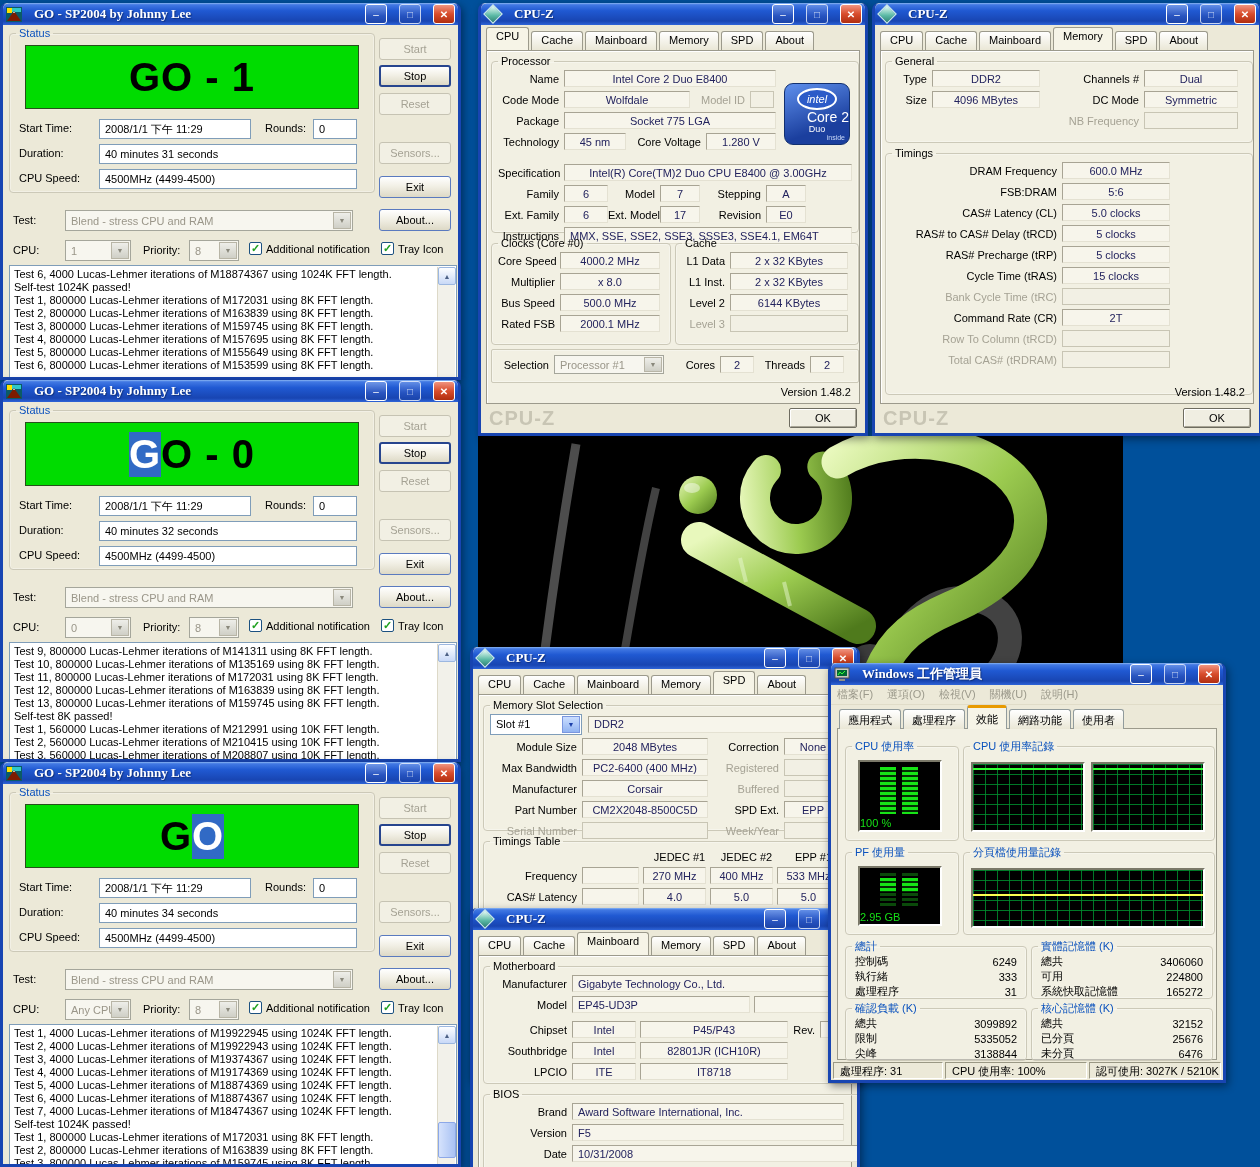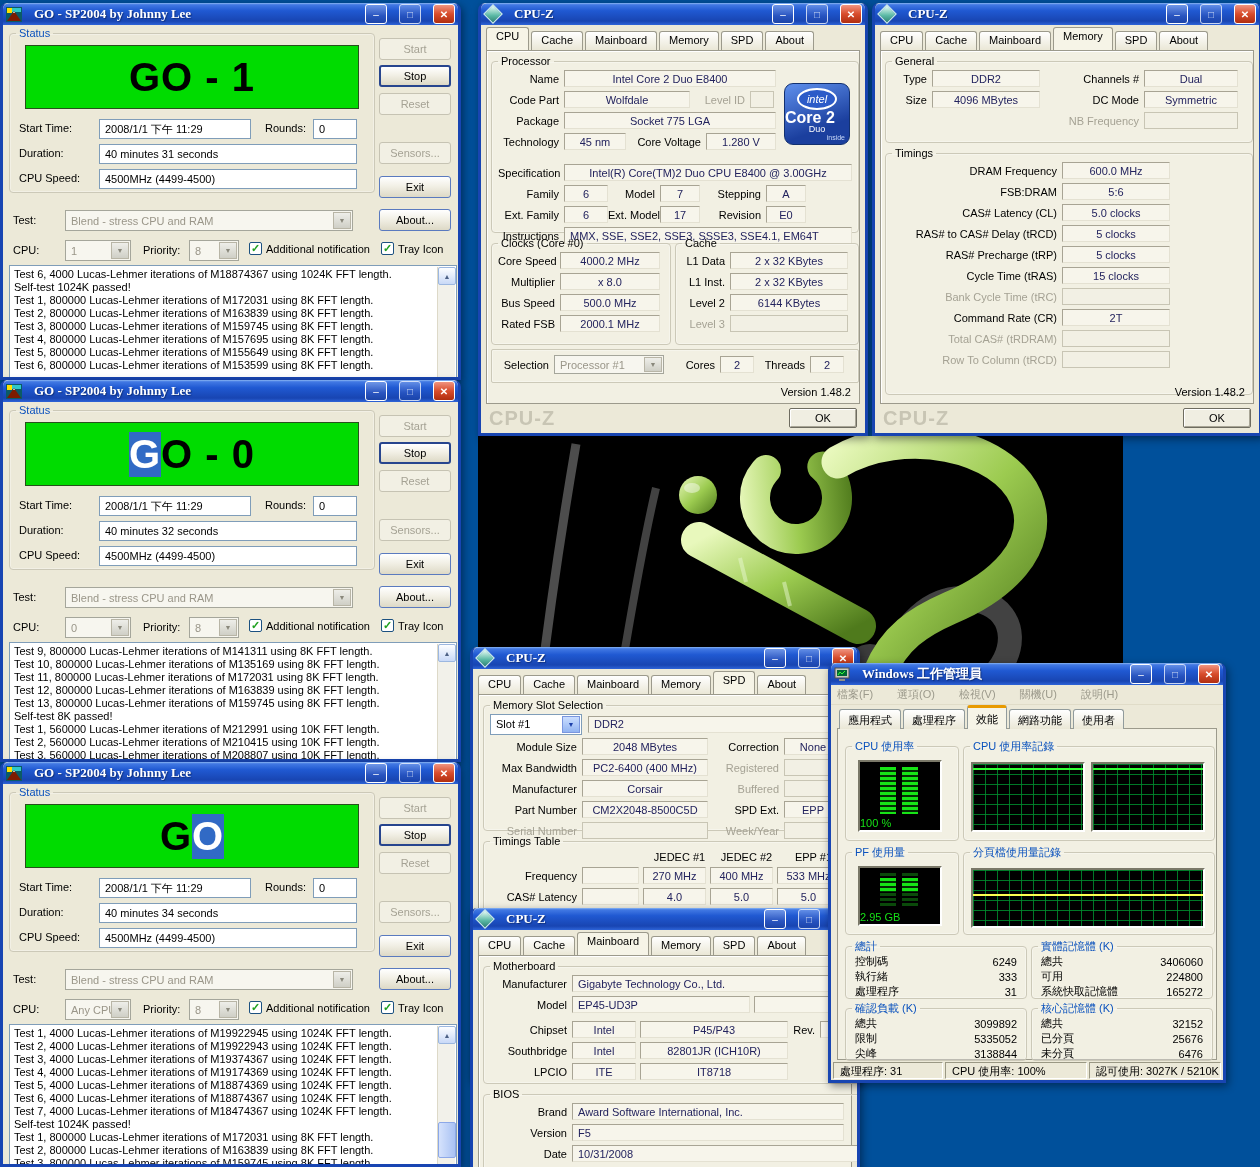--- a/index.html
+++ b/index.html
@@ -78,25 +78,25 @@
   .ver{position:absolute;right:8px;bottom:5px}
   .czbottom{position:absolute;left:0;right:0;bottom:0;height:30px;display:flex;align-items:center;
         justify-content:space-between;padding:0 8px}
   .wm{font-size:20px;font-weight:bold;color:#C8C5B4;letter-spacing:1px}
   .okbtn{width:68px;height:20px;background:#F0EEE2;border:1px solid #6E6C60;border-radius:2px;
         box-shadow:inset 1px 1px 0 #fff,inset -1px -1px 0 #A8A596;font-size:11px}
   .intel-logo{position:absolute;right:8px;top:16px;width:64px;height:60px;border-radius:9px;
         background:linear-gradient(160deg,#5E8FEC,#1B3F9E 70%);border:1px solid #123070;overflow:hidden}
   .il-oval{width:36px;height:18px;border:2px solid #fff;border-radius:50%;color:#fff;display:flex;align-items:center;
         justify-content:center;font-size:11px;font-style:italic;margin:4px auto 1px;background:#2C5BC8}
-  .il-core{color:#fff;text-align:left;font-size:16px;font-weight:bold;line-height:13px}
+  .il-core{color:#fff;text-align:right;font-size:14px;font-weight:normal;line-height:13px}
   .il-duo{color:#fff;font-size:9px;text-align:center;line-height:10px}
   .il-inside{color:#C8D8F8;font-size:7px;text-align:right;padding-right:4px}
   
-  .tmmenu{display:flex;gap:24px;padding:2px 6px;color:#9C9A8C;background:#ECE9D8;border-bottom:1px solid #E0DCC8}
+  .tmmenu{display:flex;gap:14px;padding:2px 6px;color:#9C9A8C;background:#ECE9D8;border-bottom:1px solid #E0DCC8}
   .tmtabs{position:absolute;top:20px;left:8px;right:8px;height:24px;display:flex;align-items:flex-end;z-index:2}
   .tmtab{box-sizing:border-box;height:20px;padding:3px 8px 0;margin-right:2px;border:1px solid #919B9C;border-bottom:none;
         border-radius:3px 3px 0 0;background:linear-gradient(180deg,#FFF,#EAE7D6);white-space:nowrap}
   .tmtab.sel{height:24px;padding-top:4px;background:#F6F4E7;border-top:3px solid #E89A00}
   .tmpage{position:absolute;left:6px;right:6px;top:43px;height:330px;border:1px solid #9C9A8C;background:#F2F0E3}
   .led{position:absolute;background:#000;border:2px solid;border-color:#7A7868 #FFF #FFF #7A7868;box-sizing:border-box}
   .ledcol{position:absolute;top:5px;bottom:16px;width:16px;
         background:repeating-linear-gradient(180deg,#17E417 0 3px,#042D04 3px 5px)}
   .ledcol.dim{background:repeating-linear-gradient(180deg,#0A4A0A 0 3px,#000 3px 5px)}
   .ledbright{position:absolute;width:16px;height:14px;
@@ -166,23 +166,23 @@
             <div class="il-oval">intel</div>
             <div class="il-core">Core 2</div>
             <div class="il-duo">Duo</div>
             <div class="il-inside">inside</div>
           </div>
           <div class="crow">
               <span class="czl" style="width:66px">Name</span>
               <span class="czf" style="width:212px">Intel Core 2 Duo E8400</span>
             </div>
           <div class="crow">
-              <span class="czl" style="width:66px">Code Part</span>
+              <span class="czl" style="width:66px">Code Mode</span>
               <span class="czf" style="width:126px">Wolfdale</span>
-              <span class="czl dis" style="width:60px">Level ID</span>
+              <span class="czl dis" style="width:60px">Model ID</span>
               <span class="czf dis" style="width:24px"></span>
             </div>
           <div class="crow">
               <span class="czl" style="width:66px">Package</span>
               <span class="czf" style="width:212px">Socket 775 LGA</span>
             </div>
           <div class="crow">
               <span class="czl" style="width:66px">Technology</span>
               <span class="czf" style="width:62px">45 nm</span>
               <span class="czl" style="width:80px">Core Voltage</span>
@@ -339,25 +339,25 @@
               </div>
               <div class="crow">
                 <span class="czl dis" style="width: 170px;">Bank Cycle Time (tRC)</span>
                 <span class="czf dis" style="width: 108px;"></span>
               </div>
               <div class="crow">
                 <span class="czl" style="width: 170px;">Command Rate (CR)</span>
                 <span class="czf" style="width: 108px;">2T</span>
               </div>
               <div class="crow">
+                <span class="czl dis" style="width: 170px;">Row To Column (tRCD)</span>
+                <span class="czf dis" style="width: 108px;"></span>
+              </div>
+              <div class="crow">
                 <span class="czl dis" style="width: 170px;">Total CAS# (tRDRAM)</span>
-                <span class="czf dis" style="width: 108px;"></span>
-              </div>
-              <div class="crow">
-                <span class="czl dis" style="width: 170px;">Row To Column (tRCD)</span>
                 <span class="czf dis" style="width: 108px;"></span>
               </div>
             </div>
         </fieldset>
         <span class="ver">Version 1.48.2</span>
       </div>
       <div class="czbottom">
           <span class="wm">CPU-Z</span>
           <button class="okbtn">OK</button>
         </div>

